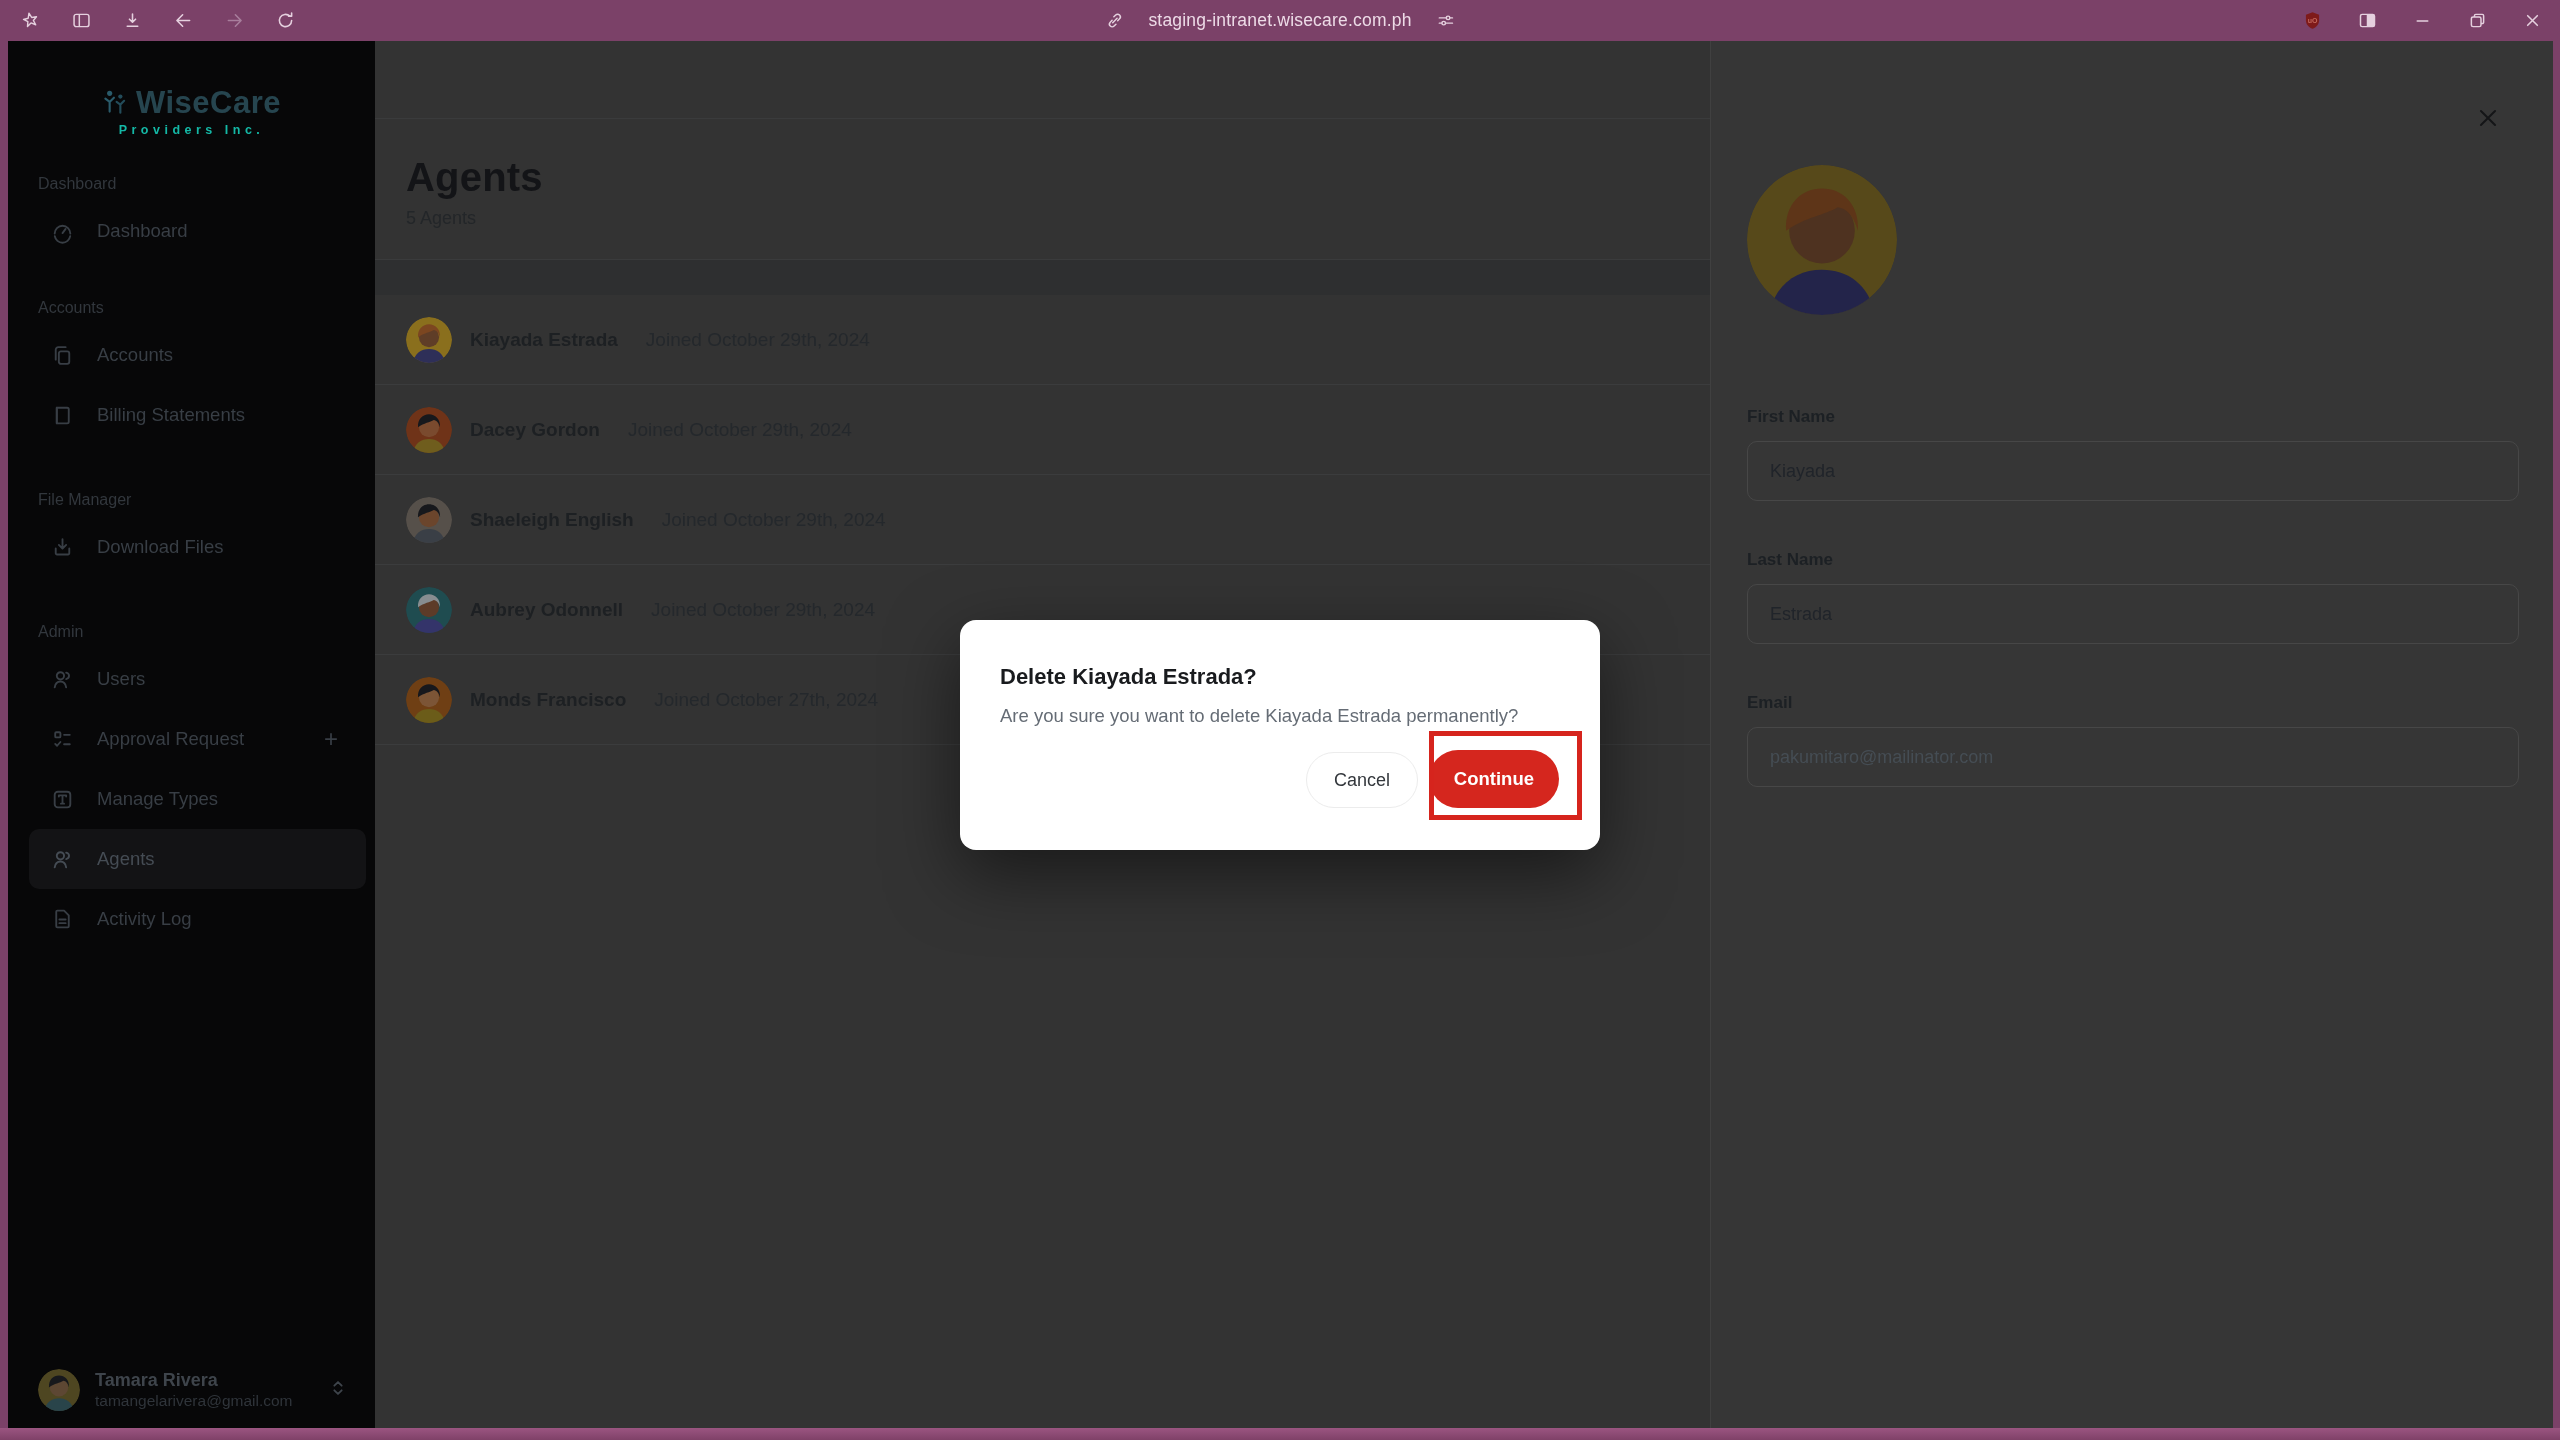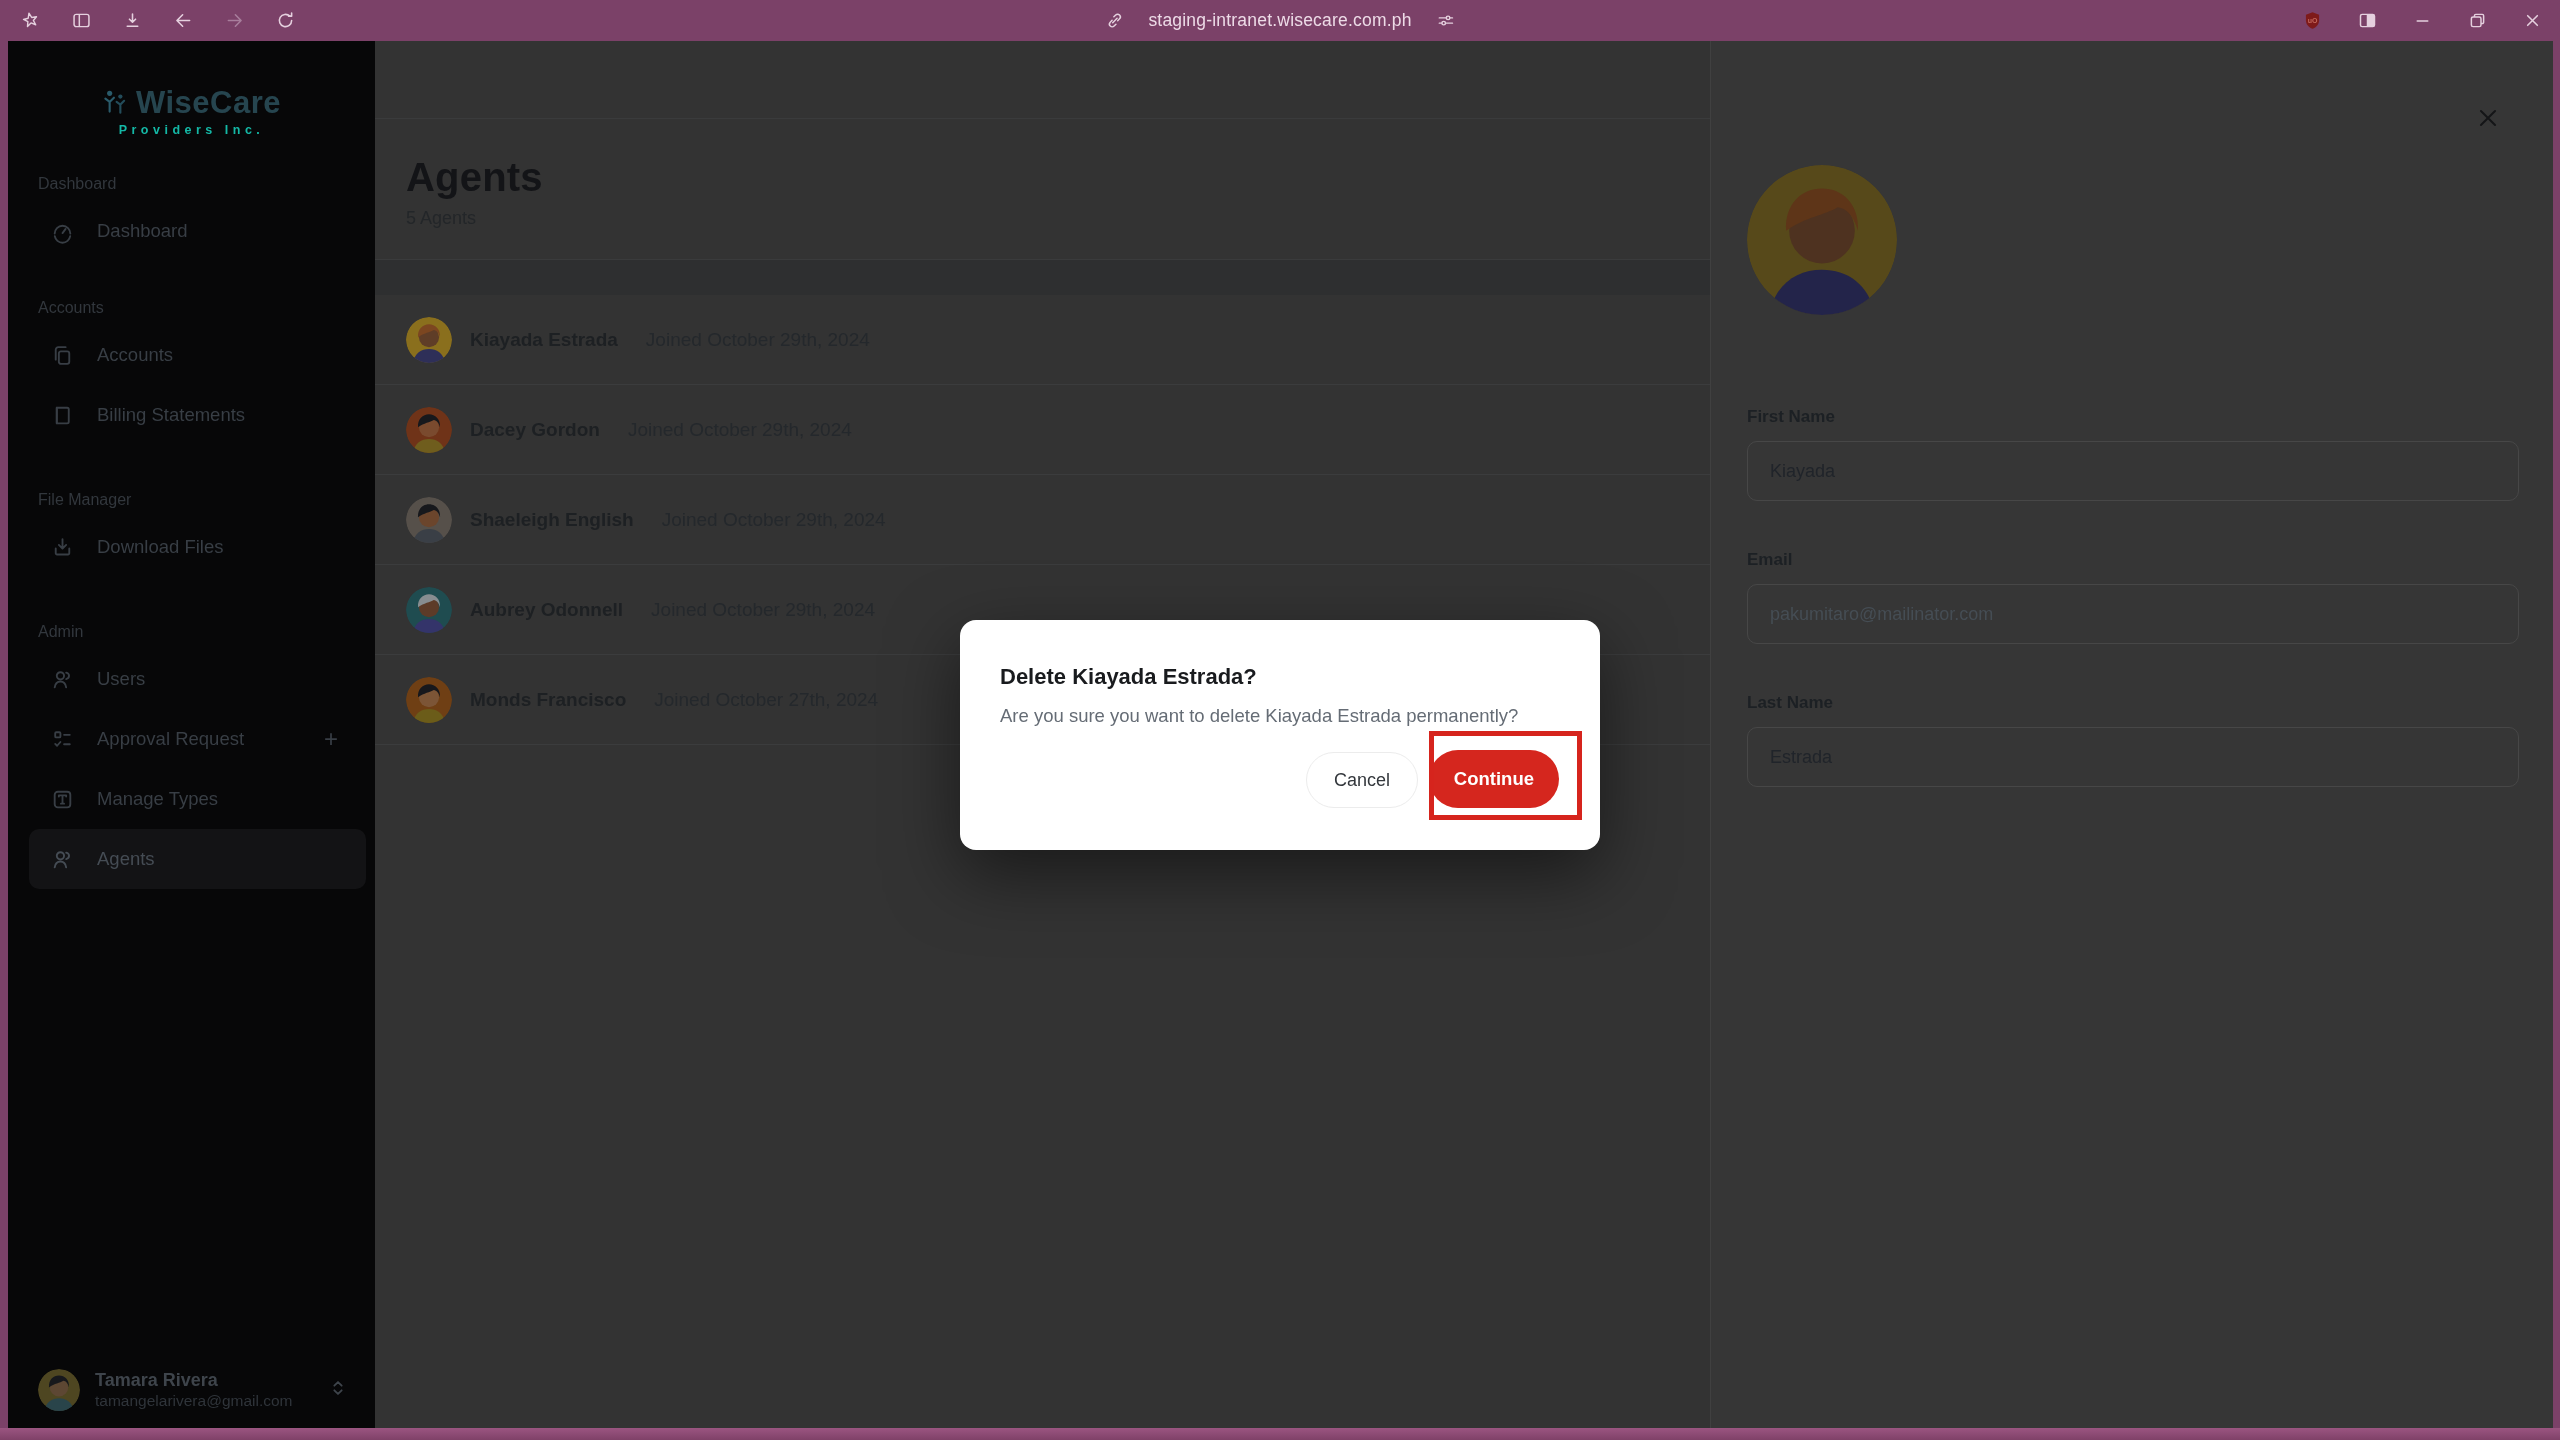--- a/index.html
+++ b/index.html
@@ -284,20 +284,29 @@
           <div class="nav-item active">
             <span style="display: flex;">
               <svg viewBox="0 0 24 24" fill="none" stroke="currentColor" stroke-width="1.8" stroke-linecap="round" stroke-linejoin="round">
                 <circle cx="10" cy="8.5" r="3.5"></circle>
                 <path d="M4.5 19.5c.6-3.7 2.7-5.6 5.5-5.6s4.9 1.9 5.5 5.6"></path>
                 <path d="M15.5 5.4c1.7.4 2.8 1.6 2.8 3.1s-1.1 2.7-2.8 3.1"></path>
               </svg>
             </span>
             <span>Agents</span>
           </div>
+          <div class="nav-item">
+            <span style="display: flex;">
+              <svg viewBox="0 0 24 24" fill="none" stroke="currentColor" stroke-width="1.8" stroke-linecap="round" stroke-linejoin="round">
+                <path d="M7 3.5h6.5l4.5 4.5v10.5a1 1 0 01-1 1H7a1 1 0 01-1-1v-14a1 1 0 011-1z"></path>
+                <path d="M9 12h6M9 15.5h6"></path>
+              </svg>
+            </span>
+            <span>Activity Log</span>
+          </div>
         </div>
       </nav>
     <div class="user-footer">
       <span class="user-avatar" id="footer-avatar"><svg viewBox="0 0 48 48" width="100%" height="100%">
             <circle cx="24" cy="24" r="24" fill="#4e4621"></circle>
             <path d="M7 48c2-10 9-14.5 17-14.5S39 38 41 48z" fill="#29444a"></path>
             <circle cx="24" cy="21" r="10.5" fill="#5d4733"></circle>
             <path d="M12.5 21c-.5-8.5 5-13.5 11.5-13.5S36 12.5 35.5 21c-1.5-5-3.5-7-6.5-7.5-4 2.5-10 3-16.5 7.5z" fill="#17181c"></path>
           </svg></span>
       <span>
@@ -384,26 +393,26 @@
           <path d="M7 48c2-10 9-14.5 17-14.5S39 38 41 48z" fill="#23244a"></path>
           <circle cx="24" cy="21" r="10.5" fill="#4e3220"></circle>
           <path d="M12.5 21c-.5-8.5 5-13.5 11.5-13.5S36 12.5 35.5 21c-1.5-5-3.5-7-6.5-7.5-4 2.5-10 3-16.5 7.5z" fill="#5e3518"></path>
         </svg></span>
     <div class="panel-form">
       <div class="field">
         <label class="field-label">First Name</label>
         <input type="text" value="Kiayada" style="">
       </div>
       <div class="field">
+        <label class="field-label">Last Name</label>
+        <input type="text" value="Estrada" style="">
+      </div>
+      <div class="field">
         <label class="field-label">Email</label>
         <input type="text" disabled="" value="pakumitaro@mailinator.com" style="">
-      </div>
-      <div class="field">
-        <label class="field-label">Last Name</label>
-        <input type="text" value="Estrada" style="">
       </div>
     </div>
   </section>
 </div>
 
 <div class="modal">
   <div class="modal-title">Delete Kiayada Estrada?</div>
   <div class="modal-msg">Are you sure you want to delete Kiayada Estrada permanently?</div>
   <button class="modal-cancel">Cancel</button>
   <button class="modal-continue">Continue</button>

